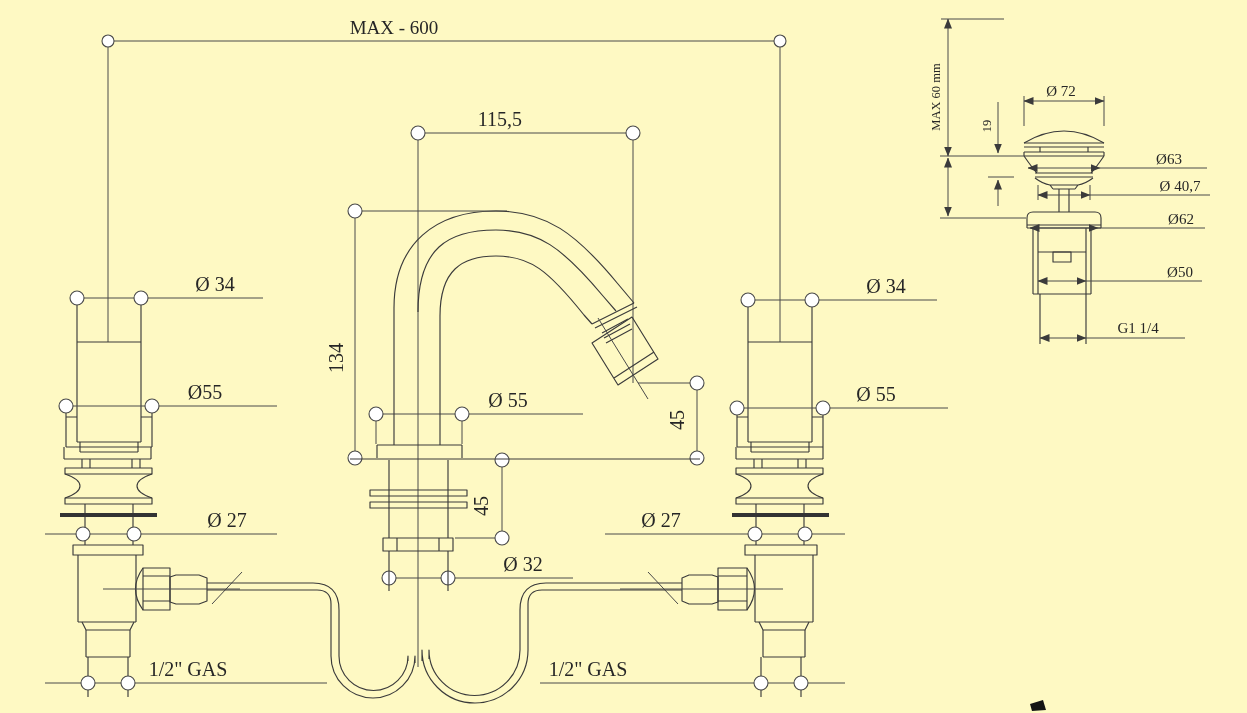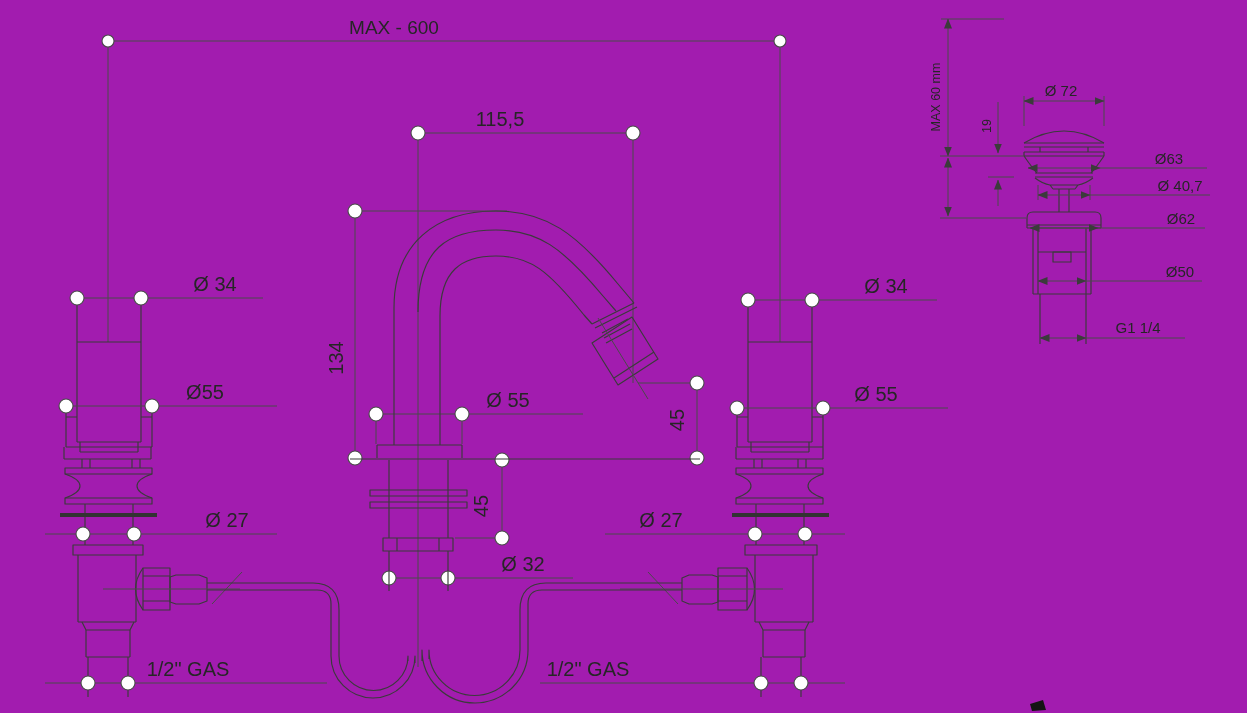--- a/index.html
+++ b/index.html
@@ -1,17 +1,17 @@
 <!DOCTYPE html>
 <html><head>
 <meta charset="utf-8">
 <style>
   html,body{margin:0;padding:0;background:#ffffff;}
-  #stage{position:relative;width:1247px;height:713px;background:#a21caf;overflow:hidden;
-         font-family:Liberation Sans, sans-serif;}
+  #stage{position:relative;width:1247px;height:713px;background:#fef9c3;overflow:hidden;
+         font-family:Liberation Serif, serif;}
   svg{position:absolute;left:0;top:0;}
   .ln{fill:none;stroke:#3b3b3b;stroke-width:1.15;stroke-linejoin:round;stroke-linecap:butt;}
   .dim{fill:none;stroke:#4a4a4a;stroke-width:1;}
   .thick{fill:none;stroke:#333333;stroke-width:4;}
   .pt{fill:#ffffff;stroke:#4a4a4a;stroke-width:1.1;}
   text{fill:#262626;}
   .t-max{font-size:19px;}
   .t-main{font-size:20px;}
   .t-sm{font-size:15px;}
   .t-xs{font-size:12.5px;}

